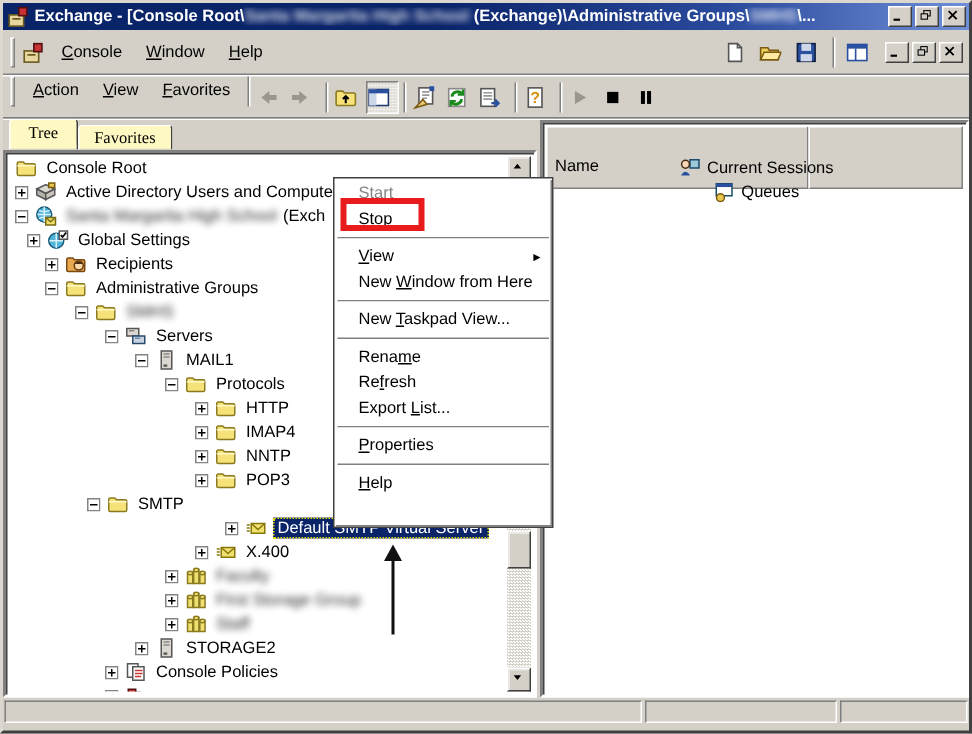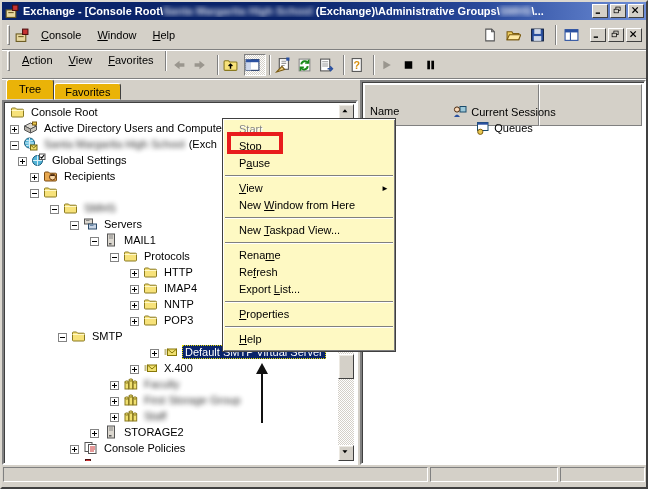--- a/index.html
+++ b/index.html
@@ -33,22 +33,22 @@
   
   .toolbar { position:absolute; left:0; top:49px; right:0; height:28px;
              border-bottom:1px solid #808080; box-shadow:0 1px 0 #fff;
              display:flex; padding:0 4px; }
   .tbtn.pressed { border:1px solid; border-color:#808080 #fff #fff #808080;
                   background-image:conic-gradient(#fff 25%,#d4d0c8 0 50%,#fff 0 75%,#d4d0c8 0);
                   background-size:2px 2px; }
 
   
   .tabs { position:absolute; left:2px; top:77px; width:354px; height:21px; display:flex; align-items:flex-end; padding-left:2px; }
-  .tab { background:#eab308; border:1px solid; border-color:#fff #404040 #d4d0c8 #fff;
-         border-radius:3px 3px 0 0; padding:2px 10px 3px; position:relative; }
+  .tab { background:#fef9c3; border:1px solid; border-color:#fff #404040 #d4d0c8 #fff;
+         border-radius:3px 3px 0 0; padding:2px 10px 3px; position:relative;font-family:Liberation Serif, serif; }
   .tab.active { z-index:3; padding:3px 12px 4px; }
   .tab.inactive { height:17px; }
 
   
   .panel { position:absolute; background:#fff; border:2px solid; border-color:#808080 #fff #fff #808080;
            box-shadow:inset 1px 1px 0 #404040; overflow:hidden; }
   .left-panel  { left:0; top:98px; width:356px; height:365px; }
   .right-panel { left:358px; top:78px; width:286px; height:385px; }
 
   
@@ -70,22 +70,22 @@
             border-color:#fff #404040 #404040 #fff; box-shadow:inset 1px 1px 0 #ece9e2; }
 
   
   .lheader { position:absolute; left:2px; top:2px; right:2px; height:18px; display:flex; }
   .hcell { background:#d4d0c8; border:1px solid; border-color:#fff #808080 #808080 #fff;
            padding:20px 5px; }
   .list { position:absolute; left:2px; top:22px; right:2px; bottom:2px; }
   .lrow { height:16px; display:flex; align-items:center; padding-left:2px;justify-content:center; }
 
   
-  .ctxmenu { position:absolute; left:220px; top:116px; width:174px; height:234px; z-index:50;
-             background:#fef9c3; border:1px solid #404040;
+  .ctxmenu { position:absolute; left:220px; top:116px; width:147px; height:234px; z-index:50;
+             background:#ffffff; border:1px solid #404040;
              box-shadow:inset 1px 1px 0 #fff, inset -1px -1px 0 #808080; padding:2px 0; }
   .mitem { height:17px; line-height:17px; padding-left:16px; position:relative; white-space:nowrap; }
   .mitem.disabled { color:#848484; text-shadow:1px 1px 0 #fff; }
   .msep { border-top:1px solid #808080; border-bottom:1px solid #fff; margin:3px 2px; }
   .marrow { position:absolute; right:6px; top:0; font-size:8px; }
 
   
   .statusbar { position:absolute; left:0; right:0; top:464px; height:16px; display:flex; gap:2px; padding:1px 1px 0; }
   .spane { border:1px solid; border-color:#808080 #fff #fff #808080; background:#d4d0c8; }
   .spane.p1 { flex:1 1 auto; } .spane.p2 { flex:0 0 128px; } .spane.p3 { flex:0 0 85px; }
@@ -397,20 +397,21 @@
           <span class="exp"><svg width="9" height="9">
               <rect x="0.5" y="0.5" width="8" height="8" fill="#fff" stroke="#848484"></rect>
               <line x1="2" y1="4.5" x2="7" y2="4.5" stroke="#000"></line>
             </svg></span>
           <span class="ic">
             <svg width="15" height="14" viewBox="0 0 14 14">
               <path d="M1 4 Q1 3 2 3 H5 L6.2 4.2 H12 Q13 4.2 13 5 V11 Q13 12 12 12 H2 Q1 12 1 11 Z" fill="#f7e27a" stroke="#8a7a20"></path>
               <line x1="1" y1="5.5" x2="13" y2="5.5" stroke="#fff8c8"></line>
             </svg>
           </span>
+          <span class="tlabel">Administrative Groups</span>
         </div>
         <div class="trow" style="padding-left:44px">
           <span class="exp"><svg width="9" height="9">
               <rect x="0.5" y="0.5" width="8" height="8" fill="#fff" stroke="#848484"></rect>
               <line x1="2" y1="4.5" x2="7" y2="4.5" stroke="#000"></line>
             </svg></span>
           <span class="ic">
             <svg width="15" height="14" viewBox="0 0 14 14">
               <path d="M1 4 Q1 3 2 3 H5 L6.2 4.2 H12 Q13 4.2 13 5 V11 Q13 12 12 12 H2 Q1 12 1 11 Z" fill="#f7e27a" stroke="#8a7a20"></path>
               <line x1="1" y1="5.5" x2="13" y2="5.5" stroke="#fff8c8"></line>
@@ -713,21 +714,20 @@
 
   <div class="statusbar" id="statusbar">
       <div class="spane p1"></div>
       <div class="spane p2"></div>
       <div class="spane p3"></div>
     </div>
 
   <div class="ctxmenu" id="ctxmenu">
       <div class="mitem disabled"><u>S</u>tart</div>
       <div class="mitem">S<u>t</u>op</div>
-      <div class="mitem">P<u>a</u>use</div>
       <div class="msep"></div>
       <div class="mitem"><u>V</u>iew<span class="marrow">►</span></div>
       <div class="mitem">New <u>W</u>indow from Here</div>
       <div class="msep"></div>
       <div class="mitem">New <u>T</u>askpad View...</div>
       <div class="msep"></div>
       <div class="mitem">Rena<u>m</u>e</div>
       <div class="mitem">Re<u>f</u>resh</div>
       <div class="mitem">Export <u>L</u>ist...</div>
       <div class="msep"></div>

